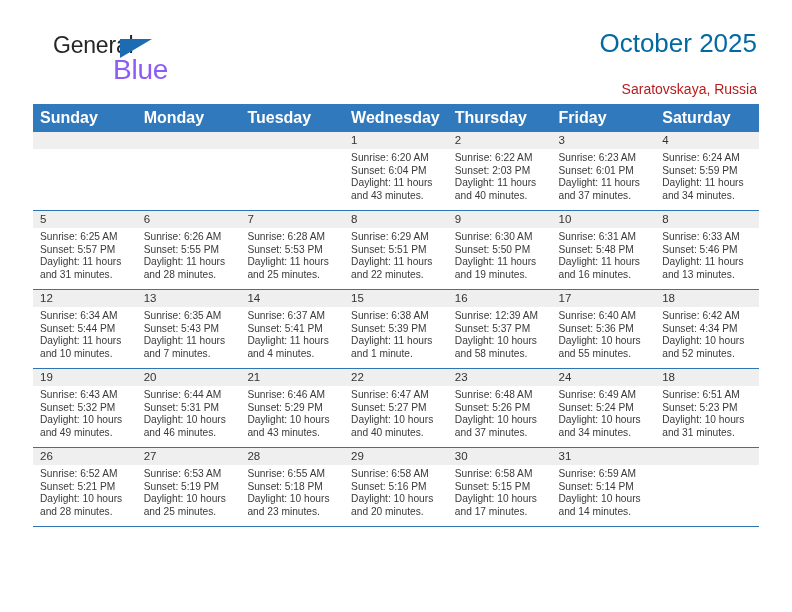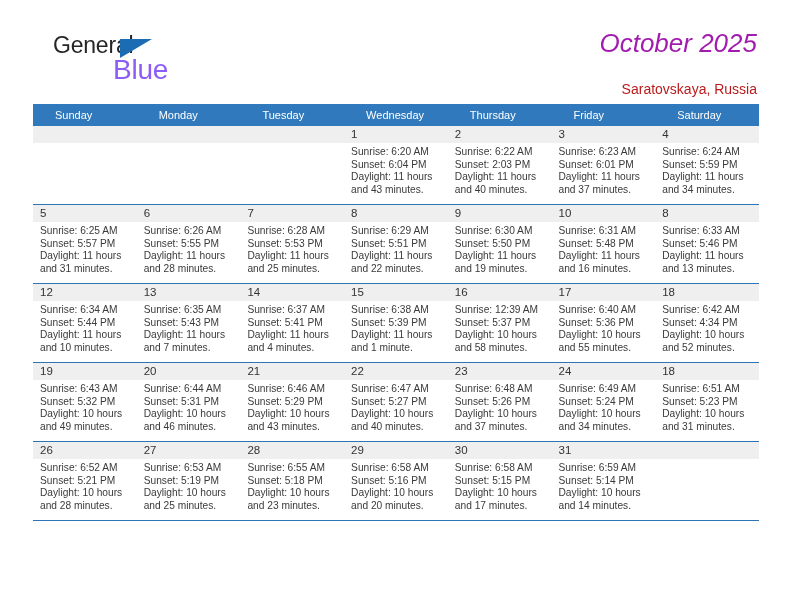--- a/index.html
+++ b/index.html
@@ -66,24 +66,23 @@
   }
 
   .titles {
     position: absolute;
     right: 0;
     top: 0;
     text-align: right;
   }
   .cal-title {
     font-size: 26px;
-    color: #a21caf;
+    color: #0369a1;
     line-height: 30px;
     white-space: nowrap;
-    font-style: italic;
   }
   .cal-subtitle {
     font-size: 14px;
     color: #b91c1c;
     line-height: 22px;
     margin-top: 20px;
     white-space: nowrap;
   }
 
   
@@ -91,24 +90,24 @@
     position: absolute;
     left: 33px;
     top: 104px;
     width: 726px;
     border-collapse: collapse;
     table-layout: fixed;
   }
   .calendar th {
     background: #3079BC;
     color: #ffffff;
-    font-weight: normal;
-    font-size: 11px;
+    font-weight: bold;
+    font-size: 16px;
     text-align: left;
-    padding: 5px 0 5px 22px;
+    padding: 5px 0 5px 7px;
     height: 12px;
     border: none;
   }
   .calendar td {
     vertical-align: top;
     padding: 0;
     border: none;
     height: 78px;
     background: #ffffff;
   }

